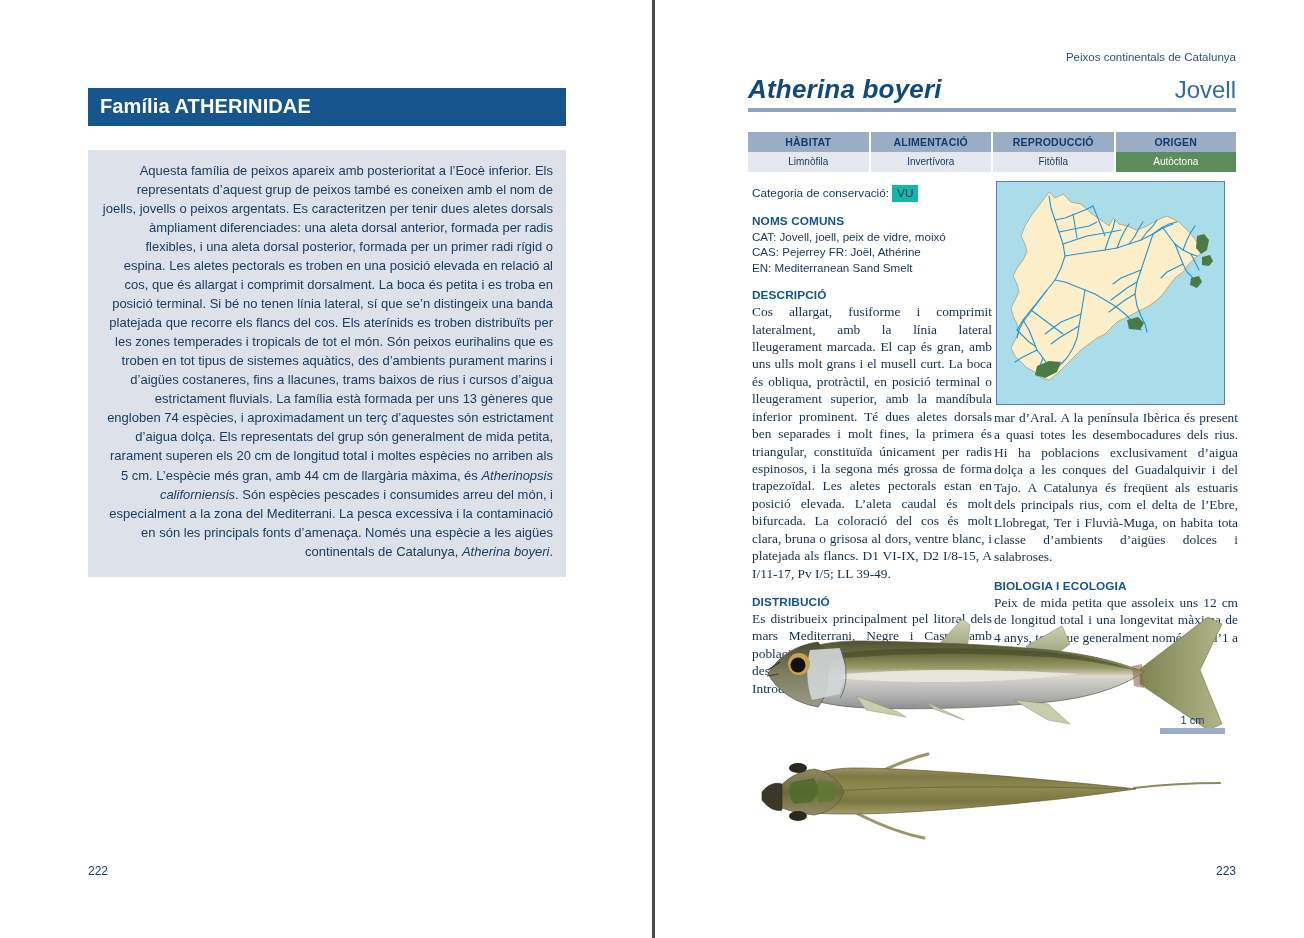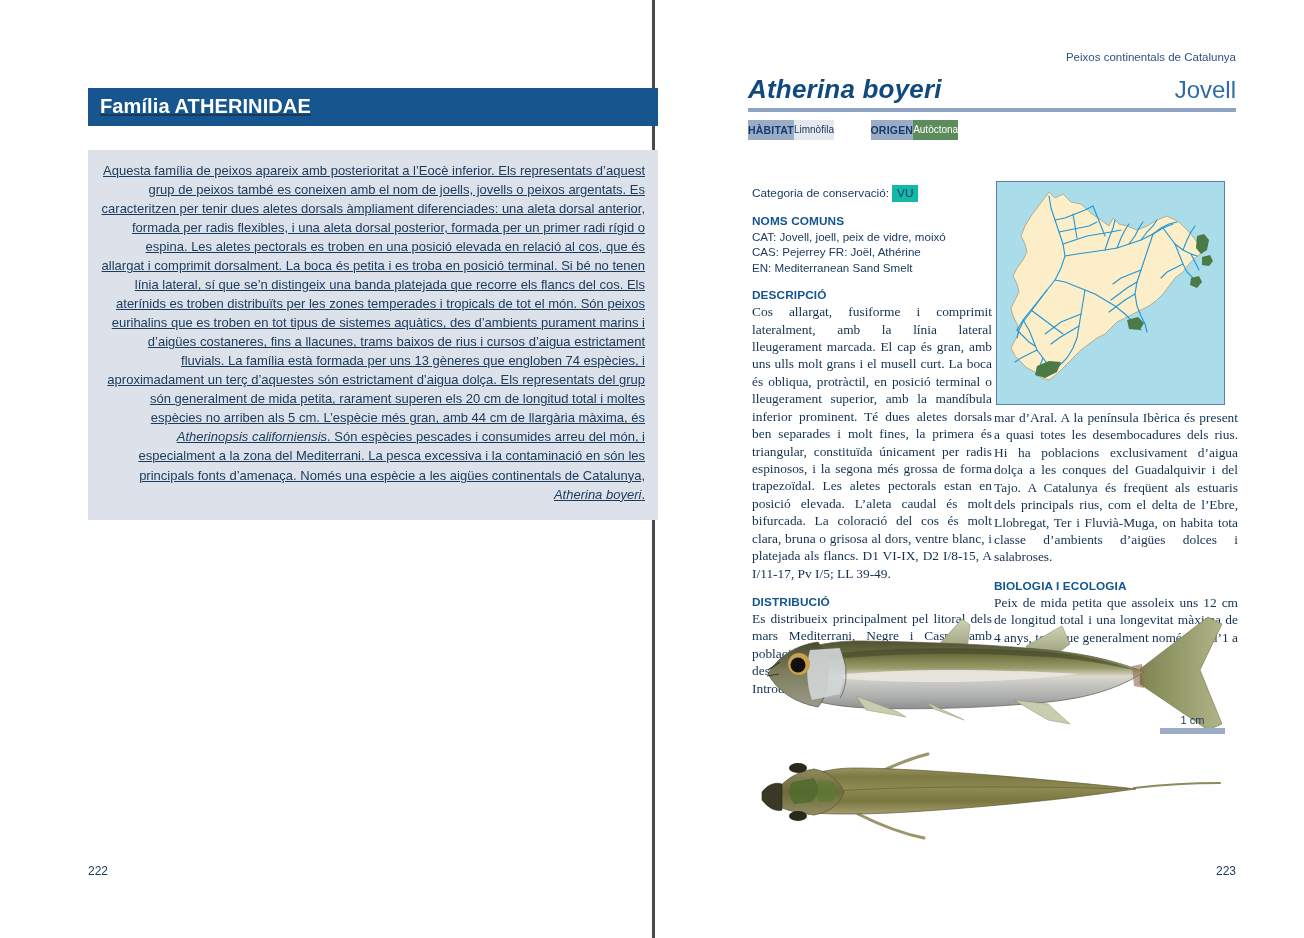--- a/index.html
+++ b/index.html
@@ -29,22 +29,21 @@
   
   .page-left {
     position: absolute;
     left: 0; top: 0;
     width: 652px; height: 938px;
   }
   .family-block {
     position: absolute;
     left: 88px;
     top: 88px;
-    width: 570px;
-    text-decoration: underline;
+    width: 478px;
   }
   .family-header {
     background: #16558e;
     color: #ffffff;
     font-size: 20px;
     font-weight: bold;
     padding: 7px 12px 8px 12px;
     letter-spacing: .1px;
     line-height: 1.15;
   }
@@ -108,21 +107,21 @@
   
   .attr-table {
     position: absolute;
     left: 96px;
     right: 68px;
     top: 120px;
     display: grid;
     grid-template-columns: repeat(4, 1fr);
     gap: 0 2px;
   }
-  .attr-col { display: flex; flex-direction: row; }
+  .attr-col { display: flex; flex-direction: column; margin-top: 12px; }
   .attr-head {
     background: #9aacc6;
     color: #123a6b;
     font-size: 10.5px;
     font-weight: bold;
     text-align: center;
     padding: 4px 0 4px 0;
     letter-spacing: .2px;
   }
   .attr-val {
@@ -261,20 +260,28 @@
 
   <div class="sp-title-row">
     <div class="sp-latin">Atherina boyeri</div>
     <div class="sp-common">Jovell</div>
   </div>
 
   <div class="attr-table">
     <div class="attr-col">
       <div class="attr-head">HÀBITAT</div>
       <div class="attr-val">Limnòfila</div>
+    </div>
+    <div class="attr-col">
+      <div class="attr-head">ALIMENTACIÓ</div>
+      <div class="attr-val">Invertívora</div>
+    </div>
+    <div class="attr-col">
+      <div class="attr-head">REPRODUCCIÓ</div>
+      <div class="attr-val">Fitòfila</div>
     </div>
     <div class="attr-col">
       <div class="attr-head">ORIGEN</div>
       <div class="attr-val native">Autòctona</div>
     </div>
   </div>
 </div>
 
 <div class="conservation">
   <span>Categoria de conservació:</span><span class="cons-badge">VU</span>

